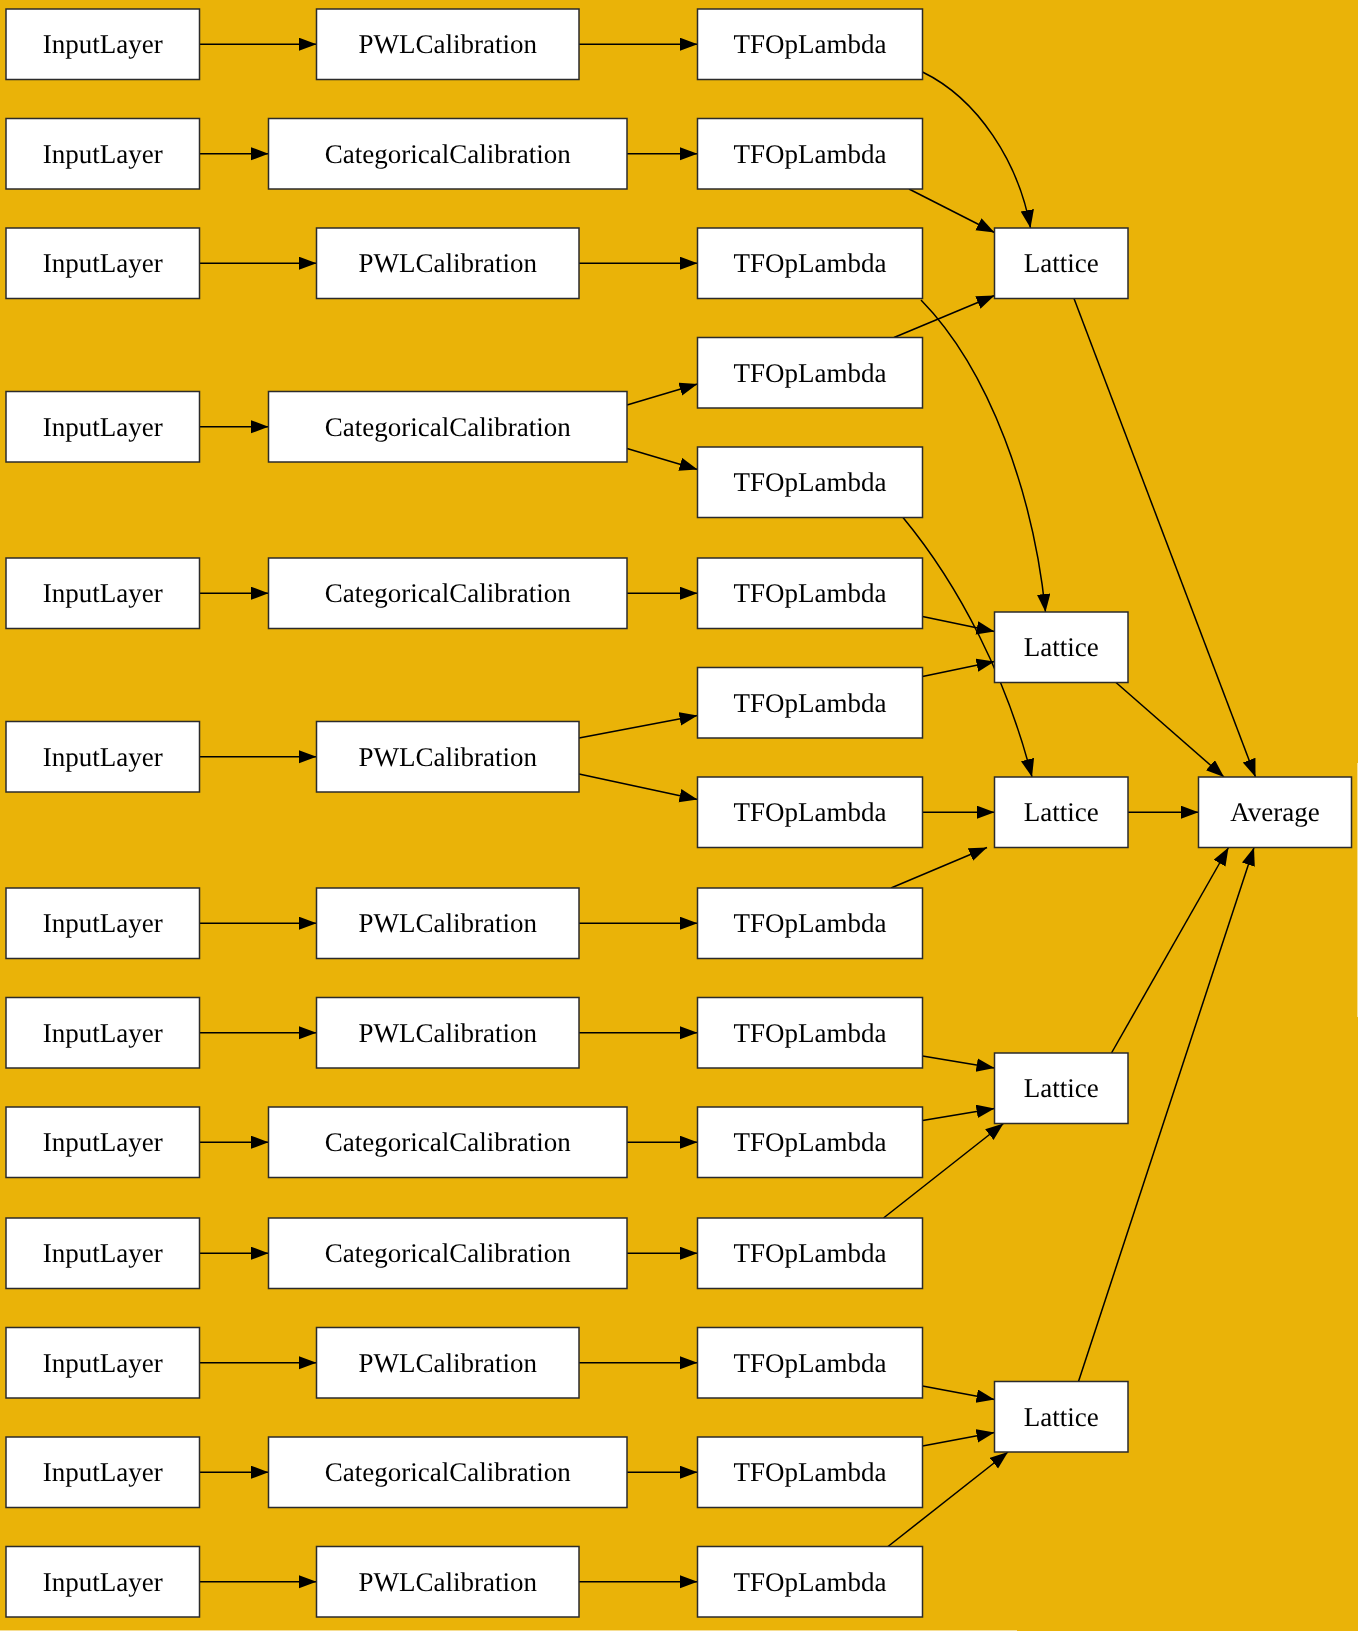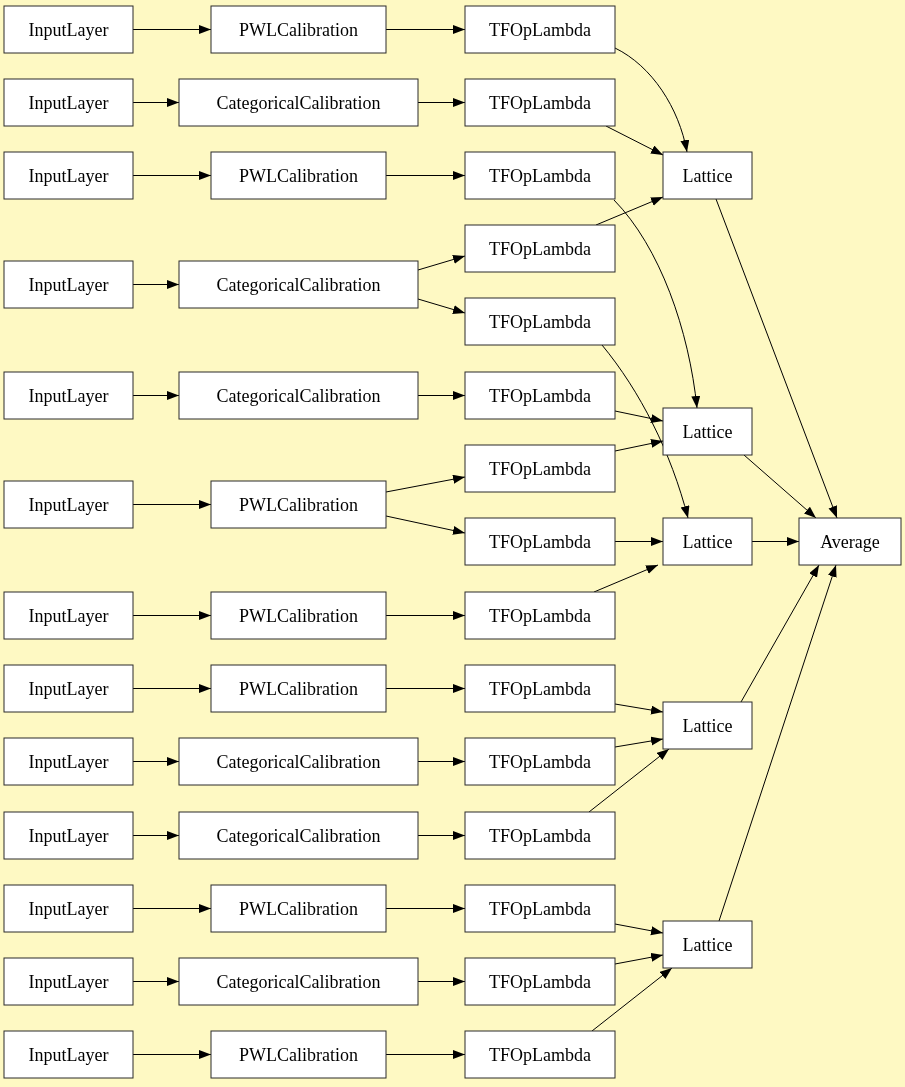--- a/index.html
+++ b/index.html
@@ -4,21 +4,21 @@
 <style>
   html, body {
     margin: 0;
     padding: 0;
     background: #ffffff;
   }
   #stage {
     position: relative;
     width: 905px;
     height: 1087px;
-    background: #fef9c3;
+    background: #eab308;
     overflow: hidden;
   }
   svg#graph {
     display: block;
     width: 905px;
     height: 1087px;
   }
   .edge {
     fill: none;
     stroke: #000000;

